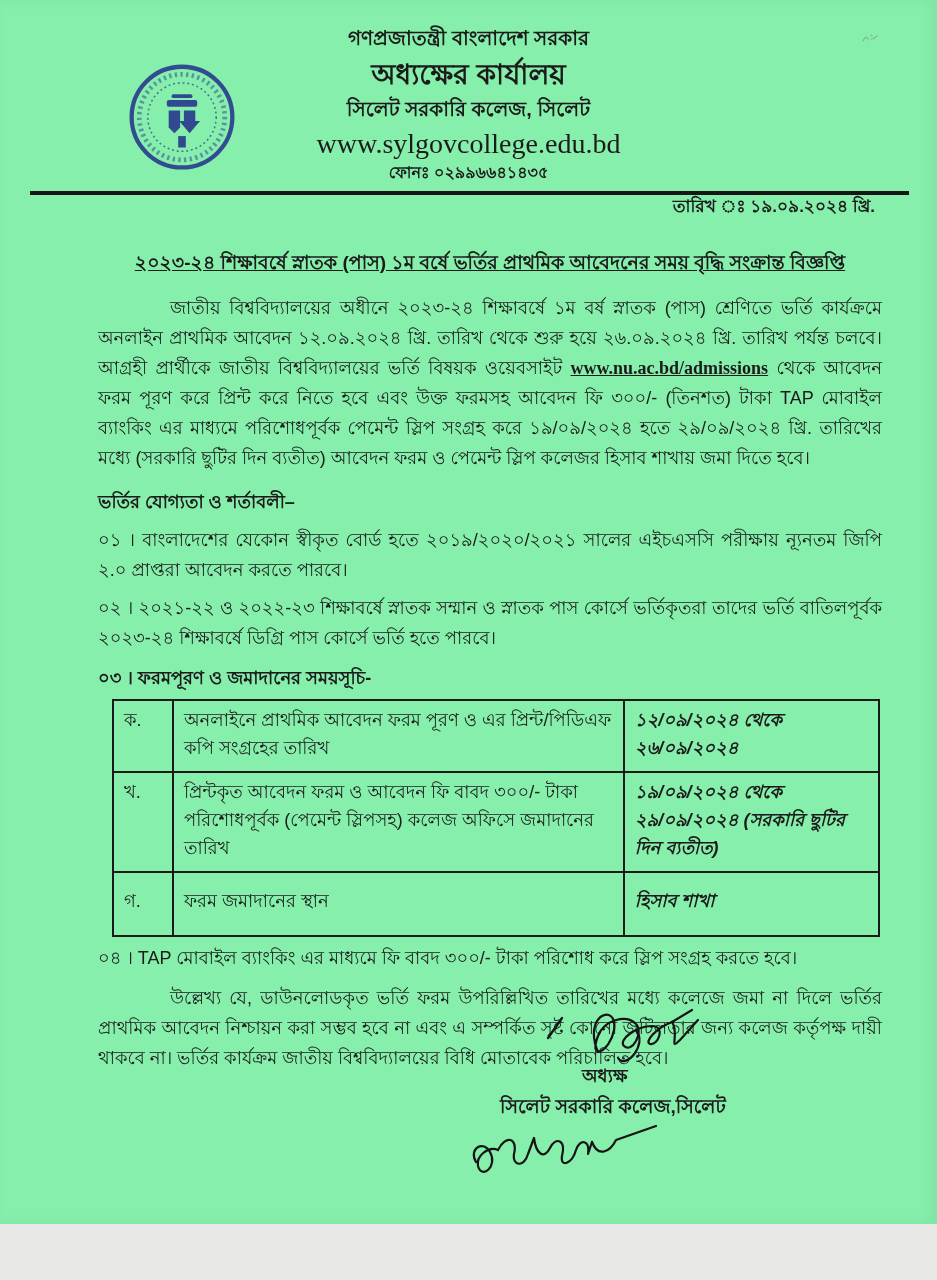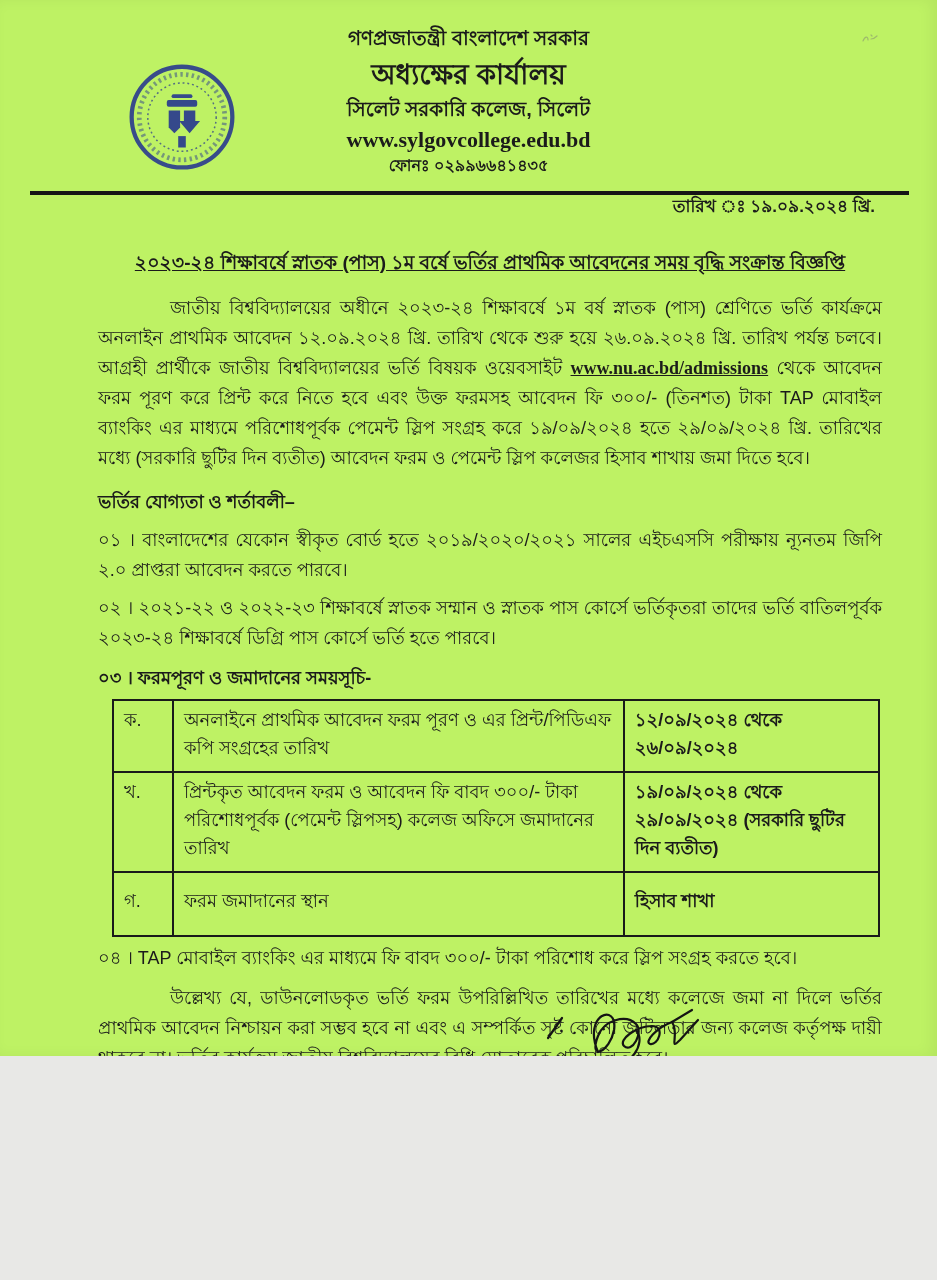--- a/index.html
+++ b/index.html
@@ -1,34 +1,34 @@
 <!DOCTYPE html>
 <html lang="bn"><head>
 <meta charset="utf-8">
 <style>
   html,body{margin:0;padding:0;background:#e8e8e6;}
   .page{
     position:relative;
-    width:937px;height:1056px;
+    width:937px;height:1224px;
     margin:0 auto;
-    background:#bef264;
+    background:#86efac;
     color:#1b1b1b;
     font-family:"Liberation Sans",sans-serif;
     overflow:hidden;
     box-shadow:inset -6px 0 14px rgba(0,0,0,0.05);
   }
   
   .letterhead{
     position:absolute;top:26px;left:0;right:0;
     text-align:center;line-height:1.25;
   }
   .lh-govt{font-size:20px;font-weight:bold;margin-bottom:6px;}
   .lh-office{font-size:28px;font-weight:bold;margin-bottom:5px;}
   .lh-college{font-size:20px;font-weight:bold;margin-bottom:4px;}
-  .lh-site{font-size:22px;font-weight:bold;font-family:"Liberation Serif",serif;margin-bottom:2px;}
+  .lh-site{font-size:28px;font-weight:normal;font-family:"Liberation Serif",serif;margin-bottom:2px;}
   .lh-email{font-size:21px;font-weight:bold;font-family:"Liberation Serif",serif;text-decoration:underline;margin-bottom:3px;}
   .lh-phone{font-size:16px;font-weight:bold;}
   .seal{position:absolute;top:62px;left:122px;width:120px;height:114px;}
   .corner-mark{position:absolute;top:32px;right:58px;opacity:.45;}
   .head-rule{
     position:absolute;top:183px;left:30px;right:28px;height:4px;
     background:#161616;border:0;
   }
   .date-line{
     position:absolute;top:193px;right:62px;
@@ -50,21 +50,21 @@
   .tbl-heading{margin:10px 0 6px 0;font-weight:bold;}
   table.schedule{
     border-collapse:collapse;margin-left:14px;width:768px;
     font-size:18px;line-height:28px;text-align:left;
   }
   table.schedule td{
     border:2px solid #1a1a1a;vertical-align:top;padding:5px 10px 9px 10px;
   }
   td.col-serial{width:40px;}
   td.col-desc{width:462px;border-radius:16px;}
-  td.col-value{width:246px;font-weight:bold;}
+  td.col-value{width:246px;font-weight:bold;font-style:italic;}
   tr.row-last td{padding-top:14px;padding-bottom:20px;}
   .notes{margin-top:6px;}
   .note-item{margin:0 0 2px 0;}
   .closing{text-indent:72px;margin-top:10px;}
   
   .sign-block{position:absolute;left:470px;top:1000px;width:300px;}
   .sign-scribble{position:absolute;left:70px;top:0;}
   .sign-title{position:absolute;left:112px;top:62px;font-size:18px;font-weight:bold;}
   .sign-org{position:absolute;left:30px;top:92px;font-size:19px;font-weight:bold;white-space:nowrap;}
   .sign-initials{position:absolute;left:0px;top:122px;}

